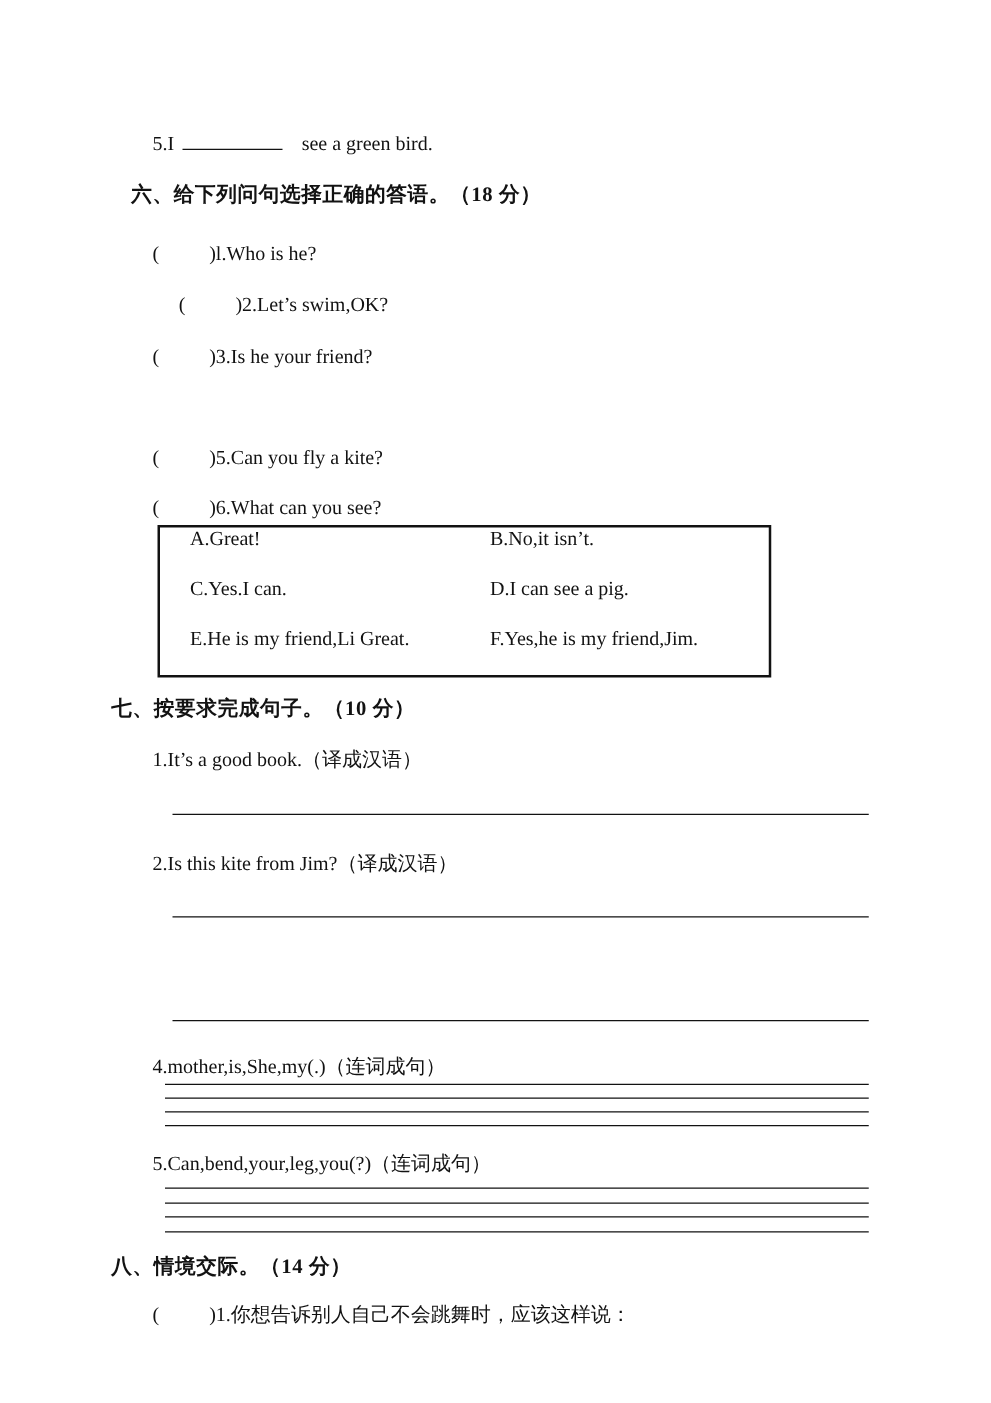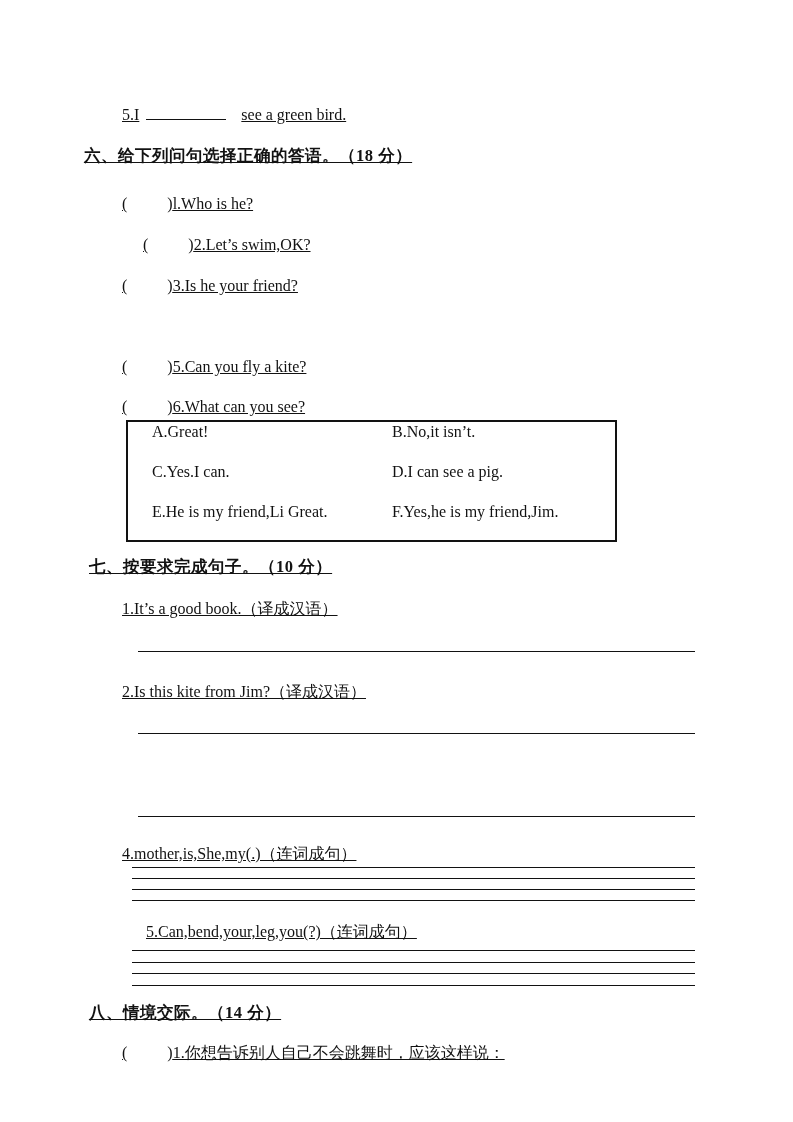--- a/index.html
+++ b/index.html
@@ -8,21 +8,21 @@
     position: relative;
     width: 793px;
     height: 1122px;
     background: #ffffff;
     font-family: "Liberation Serif", "DejaVu Serif", serif;
     font-size: 16px;
     line-height: 20px;
     color: #121212;
     overflow: hidden;
   }
-  .abs { position: absolute; white-space: nowrap; text-decoration: underline; }
+  .abs { position: absolute; white-space: nowrap; }
   .heading { font-weight: bold; font-size: 16.5px; letter-spacing: 0.5px; }
   .blank {
     display: inline-block;
     width: 80px;
     height: 15px;
     border-bottom: 1.6px solid #121212;
     margin: 0 15px 0 7px;
     vertical-align: baseline;
   }
   .gap { display: inline-block; width: 40px; }
@@ -46,21 +46,21 @@
 </style>
 </head>
 <body>
 
 <div class="page">
 
   <div class="abs" style="left:122px; top:104px;">
     <span>5.I</span><span class="blank"></span><span>see a green bird.</span>
   </div>
 
-  <div class="abs heading" style="left:84px; top:146px;">六、给下列问句选择正确的答语。（18 分）</div>
+  <div class="abs heading" style="left:105px; top:146px;">六、给下列问句选择正确的答语。（18 分）</div>
 
   <div class="abs" style="left:122px; top:194px;">
     <span>(</span><span class="gap"></span><span>)</span><span>l.Who is he?</span>
   </div>
   <div class="abs" style="left:122px; top:235px;margin-left:21px;">
     <span>(</span><span class="gap"></span><span>)</span><span>2.Let’s swim,OK?</span>
   </div>
   <div class="abs" style="left:122px; top:276px;">
     <span>(</span><span class="gap"></span><span>)</span><span>3.Is he your friend?</span>
   </div>
@@ -97,21 +97,21 @@
   <div class="wline" style="left:138px; top:816px; width:557px;"></div>
 
   <div class="abs" style="left:122px; top:844px;">4.mother,is,She,my(.)（连词成句）</div>
   <div class="wline-group" style="left:132px; top:867px; width:563px;">
     <div class="gline"></div>
     <div class="gline"></div>
     <div class="gline"></div>
     <div class="gline"></div>
   </div>
 
-  <div class="abs" style="left:122px; top:922px;margin-left:24px;">5.Can,bend,your,leg,you(?)（连词成句）</div>
+  <div class="abs" style="left:122px; top:922px;">5.Can,bend,your,leg,you(?)（连词成句）</div>
   <div class="wline-group" style="left:132px; top:950px; width:563px;">
     <div class="gline" style="margin-bottom:10.5px"></div>
     <div class="gline" style="margin-bottom:10.5px"></div>
     <div class="gline" style="margin-bottom:10.5px"></div>
     <div class="gline"></div>
   </div>
 
   <div class="abs heading" style="left:89px; top:1003px;">八、情境交际。（14 分）</div>
 
   <div class="abs" style="left:122px; top:1043px;">

